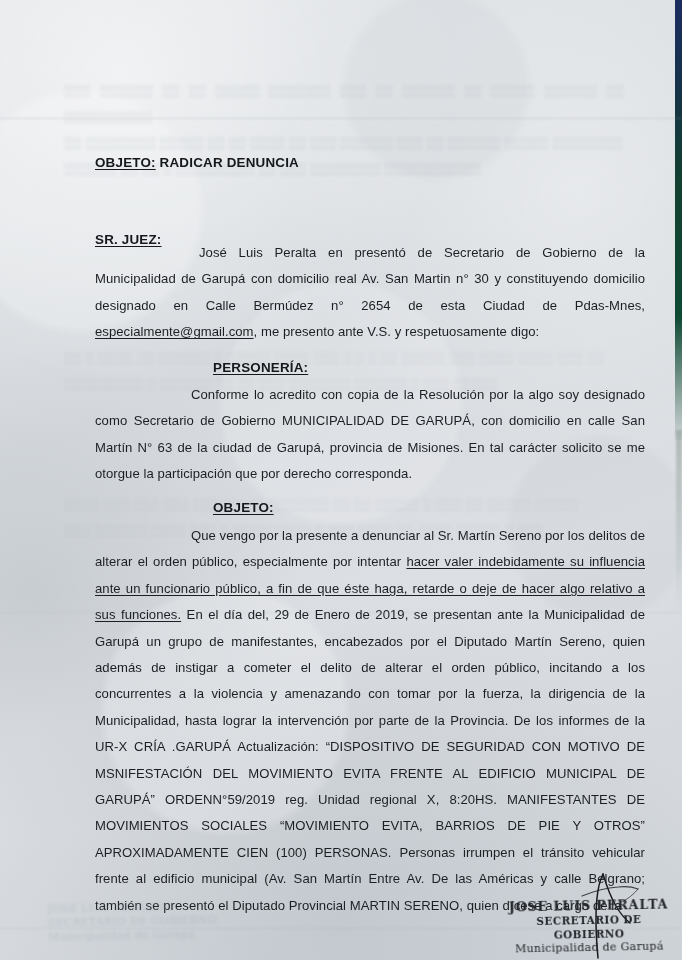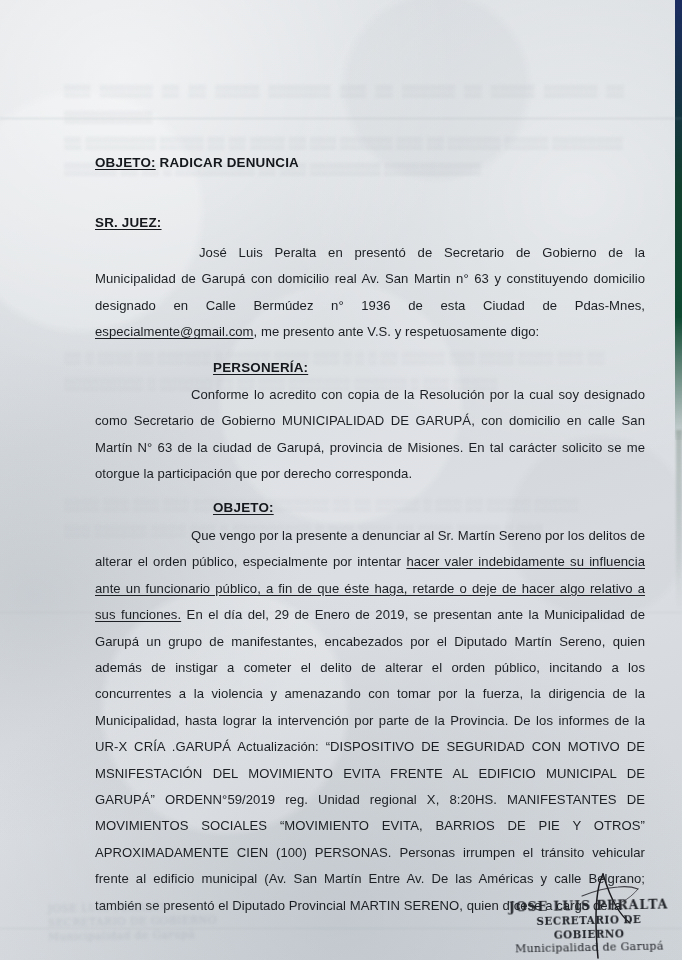--- a/index.html
+++ b/index.html
@@ -203,37 +203,37 @@
     ▒▒▒▒ ▒▒▒ ▒▒▒ ▒▒▒ ▒▒▒▒▒▒▒▒ ▒▒▒▒▒▒▒ ▒▒ ▒▒ ▒▒▒▒▒ ▒ ▒▒▒ ▒▒ ▒▒▒▒▒ ▒▒▒▒▒<br>
     ▒▒▒ ▒▒▒▒▒▒ ▒▒▒▒ ▒▒▒ ▒ ▒▒▒▒▒▒▒▒▒ ▒ ▒▒▒ ▒▒▒▒ ▒▒ ▒▒▒▒ ▒▒▒▒▒ ▒ ▒▒▒
   </div>
 
   <div class="content">
 
     <div class="heading" style="left:78px; top:155px;">
       <u>OBJETO:</u><span> RADICAR DENUNCIA</span>
     </div>
 
-    <div class="heading" style="left:78px; top:215px;">
+    <div class="heading" style="left:78px; top:232px;">
       <u>SR. JUEZ:</u>
     </div>
 
     <div class="doc-text" style="top:240px;">
       <span class="indent"></span><b>José Luis Peralta</b><span> en presentó de Secretario de Gobierno de la</span>
-      <span>Municipalidad de Garupá con domicilio real Av. San Martin n° 63  y constituyendo domicilio</span>
-      <span>designado en </span><b>Calle Bermúdez n° 1936 de esta Ciudad de Pdas-Mnes</b><span>,</span>
+      <span>Municipalidad de Garupá con domicilio real Av. San Martin n° 30  y constituyendo domicilio</span>
+      <span>designado en </span><b>Calle Bermúdez n° 2654 de esta Ciudad de Pdas-Mnes</b><span>,</span>
       <b class="u">especialmente@gmail.com</b><span>, me presento ante V.S. y respetuosamente digo:</span>
     </div>
 
     <div class="heading" style="left:196px; top:360px;">
       <u>PERSONERÍA:</u>
     </div>
 
     <div class="doc-text" style="top:382px;">
-      <span class="indent-sm"></span><span>Conforme lo acredito con copia de la Resolución por la cual soy designado como Secretario de Gobierno </span><b>MUNICIPALIDAD DE GARUPÁ</b><span>, con domicilio en calle San Martín N° 63 de la ciudad de Garupá, provincia de Misiones. En tal carácter solicito se me otorgue la participación que por derecho corresponda.</span>
+      <span class="indent-sm"></span><span>Conforme lo acredito con copia de la Resolución por la algo soy designado como Secretario de Gobierno </span><b>MUNICIPALIDAD DE GARUPÁ</b><span>, con domicilio en calle San Martín N° 63 de la ciudad de Garupá, provincia de Misiones. En tal carácter solicito se me otorgue la participación que por derecho corresponda.</span>
     </div>
 
     <div class="heading" style="left:196px; top:500px;">
       <u>OBJETO:</u>
     </div>
 
     <div class="doc-text" style="top:523px;">
       <span class="indent-sm"></span><span>Que vengo por la presente a denunciar al Sr. Martín Sereno por los delitos de alterar el orden público, especialmente por intentar </span><span class="u">hacer valer indebidamente su influencia ante un funcionario público, a fin de que éste haga, retarde o deje de hacer algo relativo a sus funciones.</span><span> En el día del, 29 de Enero de 2019, se presentan ante la Municipalidad de Garupá un grupo de manifestantes, encabezados por el Diputado Martín Sereno, quien además de instigar a cometer el delito de alterar el orden público, incitando a los concurrentes a la violencia y amenazando con tomar por la fuerza, la dirigencia de la Municipalidad, hasta lograr la intervención por parte de la Provincia. De los informes de la UR-X CRÍA .GARUPÁ Actualización: </span><b>“DISPOSITIVO DE SEGURIDAD CON MOTIVO DE MSNIFESTACIÓN DEL MOVIMIENTO EVITA FRENTE AL EDIFICIO MUNICIPAL DE GARUPÁ” ORDENN°59/2019</b><span> reg. Unidad regional X, 8:20HS. MANIFESTANTES DE MOVIMIENTOS SOCIALES “MOVIMIENTO EVITA, BARRIOS DE PIE Y OTROS” APROXIMADAMENTE CIEN (100) PERSONAS. Personas irrumpen el tránsito vehicular frente al edificio municipal (Av. San Martín Entre Av. De las Américas y calle Belgrano; también se presentó el Diputado Provincial </span><b>MARTIN SERENO</b><span>, quien dícese a cargo de la</span>
     </div>
 

